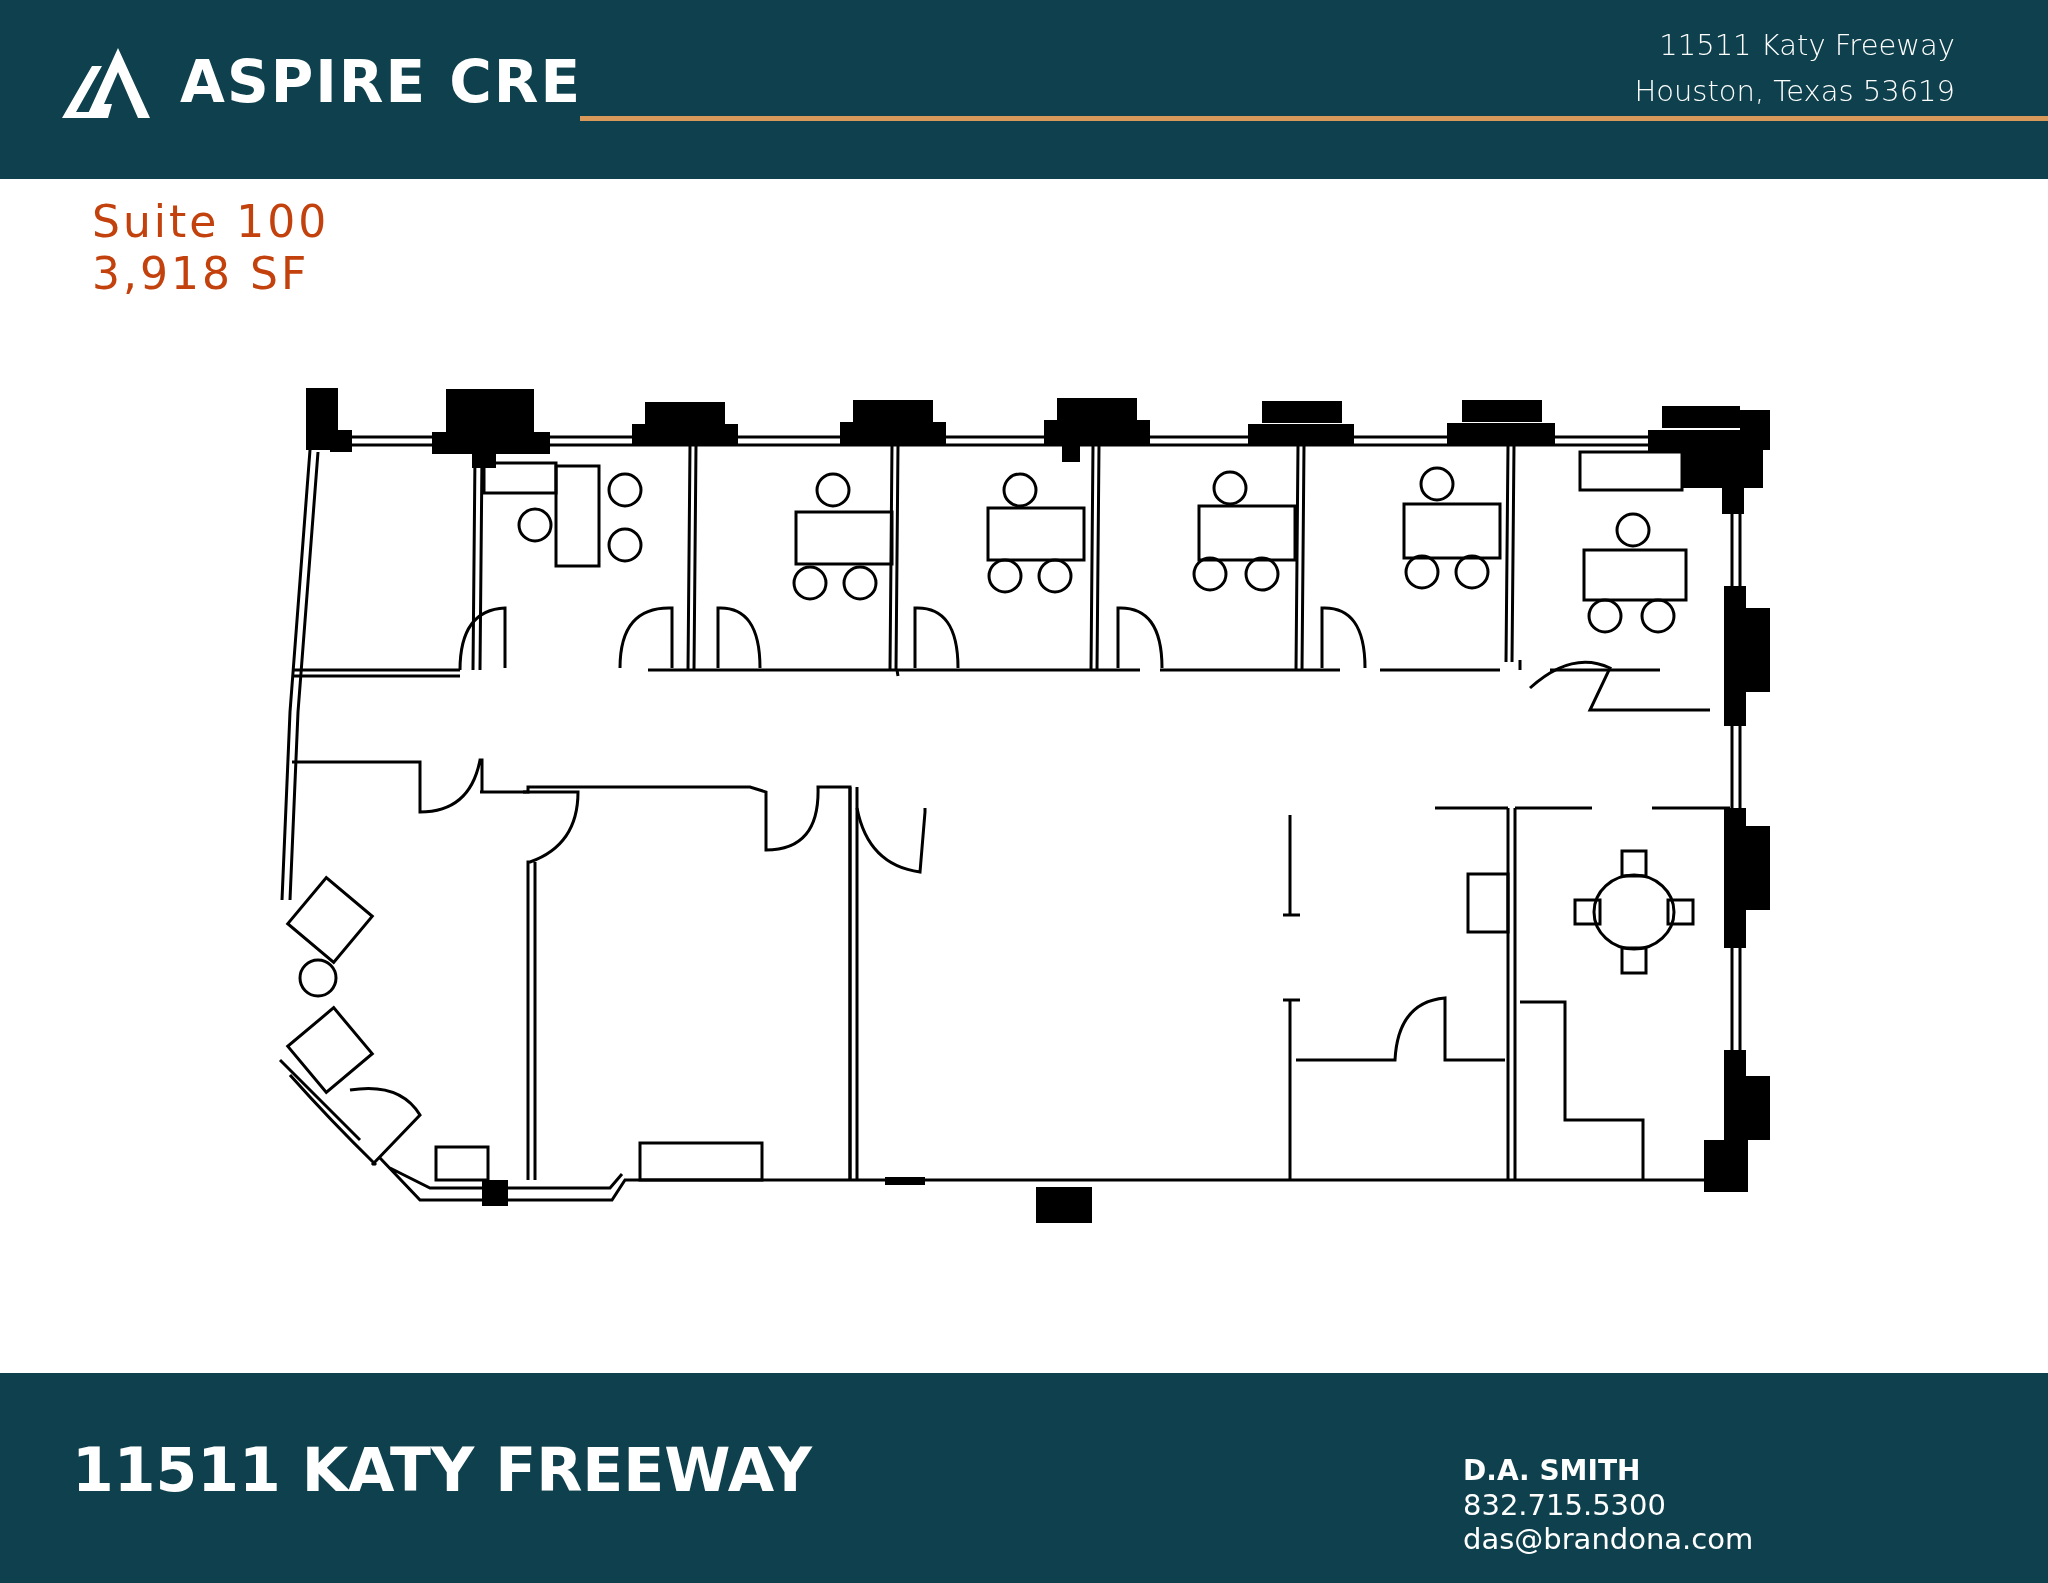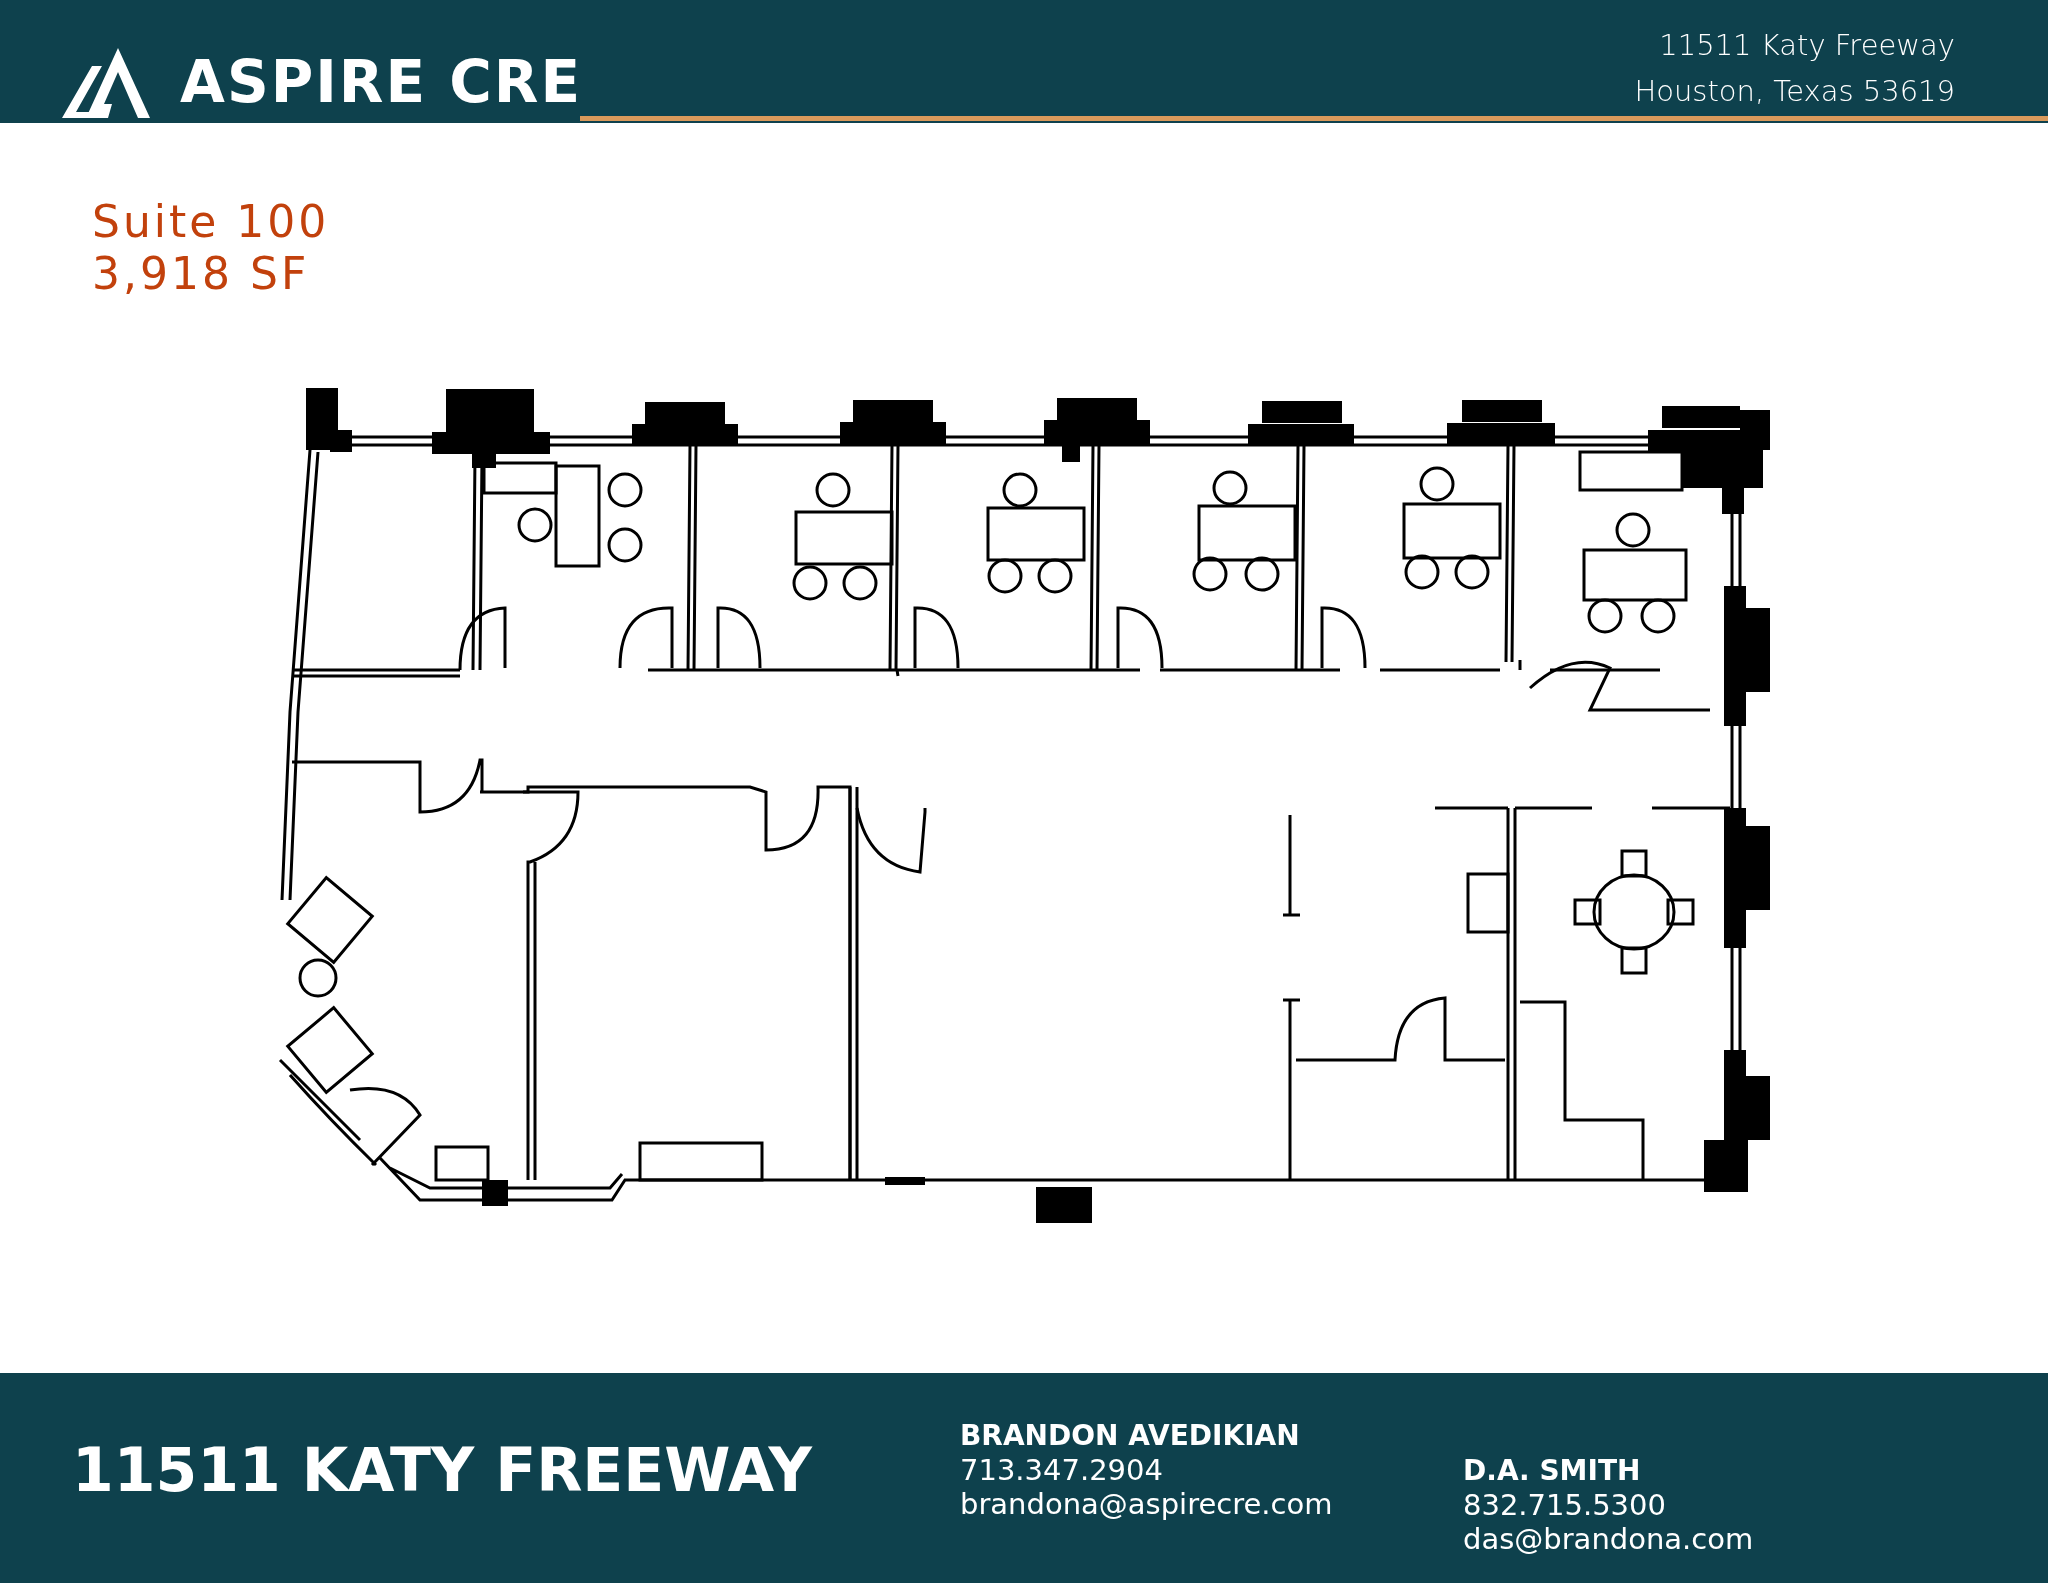--- a/index.html
+++ b/index.html
@@ -1,17 +1,17 @@
 <!DOCTYPE html>
 <html><head>
 <meta charset="utf-8">
 <style>
   html, body { margin:0; padding:0; background:#ffffff; }
   body { width:2048px; height:1583px; position:relative; overflow:hidden; font-family:"Liberation Sans", sans-serif; }
-  .header { position:absolute; left:0; top:0; width:2048px; height:123px; background:#0e414d; }
+  .header { position:absolute; left:0; top:0; width:2048px; height:179px; background:#0e414d; }
   .logo { position:absolute; left:62px; top:46px; display:flex; align-items:center; }
   .logo-mark { width:112px; height:72px; }
   .logo-text { color:#ffffff; font-family:"DejaVu Sans", sans-serif; font-weight:bold; font-size:58px; letter-spacing:2px; margin-left:6px; line-height:72px; }
   .gold-line { position:absolute; left:580px; top:116px; width:1468px; height:5px; background:#d9995b; }
   .addr { position:absolute; right:93px; top:22px; text-align:right; color:#ffffff; font-family:"DejaVu Sans", sans-serif; font-weight:300; font-size:29px; line-height:46px; }
   .suite { position:absolute; left:92px; top:196px; color:#c2410c; font-family:"DejaVu Sans", sans-serif; font-size:44px; letter-spacing:3px; line-height:52px; }
   .plan { position:absolute; left:0; top:0; width:2048px; height:1583px; }
   .footer { position:absolute; left:0; top:1373px; width:2048px; height:210px; background:#0e414d; }
   .footer-title { position:absolute; left:72px; top:62px; color:#ffffff; font-family:"DejaVu Sans", sans-serif; font-weight:bold; font-size:60px; letter-spacing:0px; }
   .contact { position:absolute; top:46px; color:#ffffff; font-family:"DejaVu Sans", sans-serif; font-size:29px; line-height:34px; }
@@ -157,23 +157,18 @@
     <ellipse cx="1634" cy="912" rx="40" ry="37"></ellipse>
     <rect x="1622" y="851" width="24" height="25"></rect>
       <rect x="1622" y="948" width="24" height="25"></rect>
     <rect x="1575" y="900" width="25" height="24"></rect>
       <rect x="1668" y="900" width="25" height="24"></rect>
   </g>
 </svg>
 
 <div class="footer">
   <div class="footer-title">11511 KATY FREEWAY</div>
-  <div class="contact c1">
-    <div class="name">BRANDON AVEDIKIAN</div>
-    <div>713.347.2904</div>
-    <div>brandona@aspirecre.com</div>
-  </div>
   <div class="contact c2">
     <div class="name">D.A. SMITH</div>
     <div>832.715.5300</div>
     <div>das@brandona.com</div>
   </div>
 </div>
 
 </body></html>

